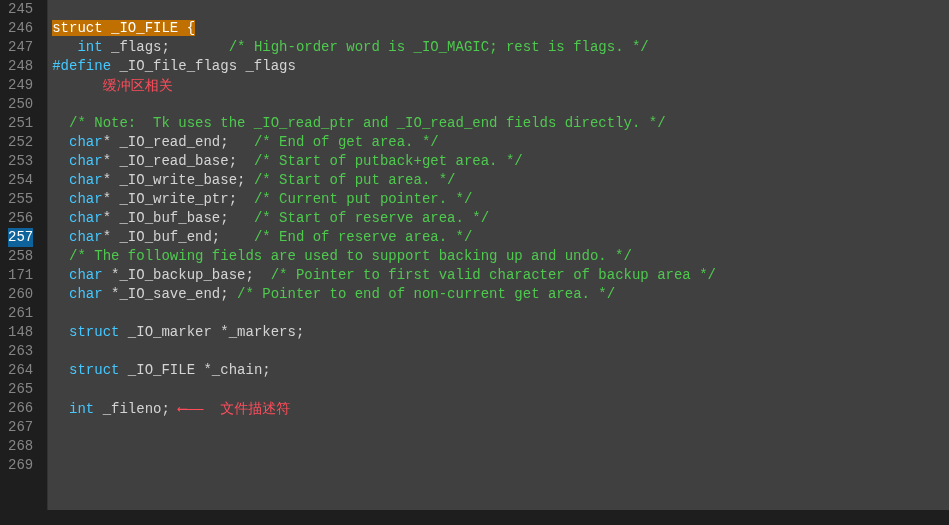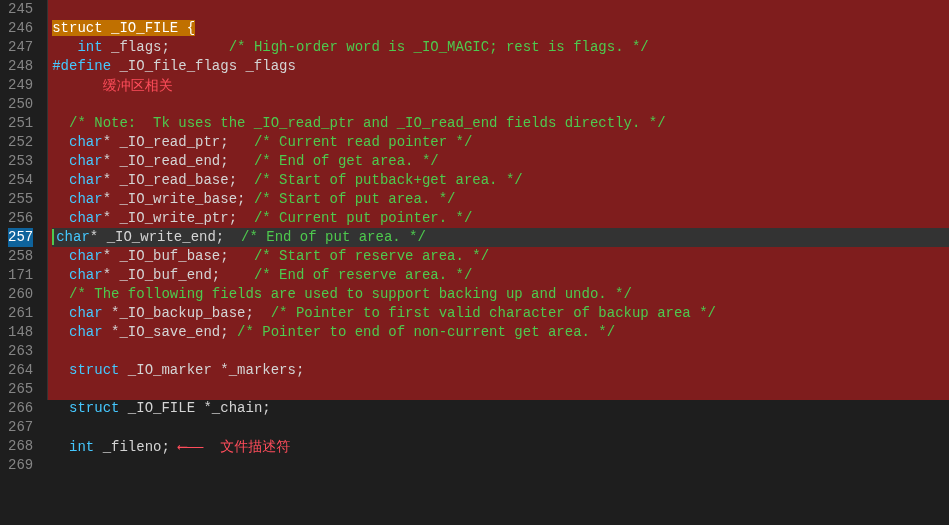--- a/index.html
+++ b/index.html
@@ -1,16 +1,16 @@
 <!DOCTYPE html>
 <html><head>
 <meta charset="utf-8">
 <style>
 html,body{margin:0;padding:0;background:#1e1e1e;font-family:Consolas,'Courier New',monospace;font-size:14px;line-height:19px;overflow:hidden;width:949px;height:525px}
-.editor{display:flex;background:#7f1d1d;height:400px}
+.editor{display:flex;background:#404040;height:510px}
 .gutter{background:#1e1e1e;color:#858585;text-align:right;padding:0 14px 0 8px;user-select:none;flex-shrink:0;border-right:1px solid #333}
 .gutter div{height:19px}
 .code{flex:1;position:relative;padding-left:4px}
 .line{height:19px;white-space:pre;position:relative}
 .line.current{background:#333333}
 .gutter .current{background:#0e639c;color:#fff}
 .kw{color:#45c8ff}
 .type{color:#45c8ff}
 .cmt{color:#4ec94e}
 .pp{color:#45c8ff}
@@ -52,26 +52,24 @@
     <div>269</div>
   </div>
   <div class="code">
     <div class="line"><span class="plain"></span></div>
     <div class="line"><span class="hl"><span>struct</span><span> _IO_FILE {</span></span></div>
     <div class="line"><span class="plain">   </span><span class="type">int</span><span class="plain"> _flags;</span><span class="plain">       </span><span class="cmt">/* High-order word is _IO_MAGIC; rest is flags. */</span></div>
     <div class="line"><span class="pp">#define</span><span class="plain"> _IO_file_flags _flags</span></div>
     <div class="line"><span class="plain">      </span><span class="redann">缓冲区相关</span></div>
     <div class="line"><span class="plain">  </span></div>
     <div class="line"><span class="plain">  </span><span class="cmt">/* Note:  Tk uses the _IO_read_ptr and _IO_read_end fields directly. */</span></div>
-    <div class="line"><span class="plain">  </span><span class="type">char</span><span class="plain">* _IO_read_ptr;</span><span class="plain">   </span><span class="cmt">/* Current read pointer */</span></div>
     <div class="line"><span class="plain">  </span><span class="type">char</span><span class="plain">* _IO_read_end;</span><span class="plain">   </span><span class="cmt">/* End of get area. */</span></div>
     <div class="line"><span class="plain">  </span><span class="type">char</span><span class="plain">* _IO_read_base;</span><span class="plain">  </span><span class="cmt">/* Start of putback+get area. */</span></div>
     <div class="line"><span class="plain">  </span><span class="type">char</span><span class="plain">* _IO_write_base;</span><span class="plain"> </span><span class="cmt">/* Start of put area. */</span></div>
     <div class="line"><span class="plain">  </span><span class="type">char</span><span class="plain">* _IO_write_ptr;</span><span class="plain">  </span><span class="cmt">/* Current put pointer. */</span></div>
-    <div class="line current"><span class="caret"></span><span class="type">char</span><span class="plain">* _IO_write_end;</span><span class="plain">  </span><span class="cmt">/* End of put area. */</span></div>
     <div class="line"><span class="plain">  </span><span class="type">char</span><span class="plain">* _IO_buf_base;</span><span class="plain">   </span><span class="cmt">/* Start of reserve area. */</span></div>
     <div class="line"><span class="plain">  </span><span class="type">char</span><span class="plain">* _IO_buf_end;</span><span class="plain">    </span><span class="cmt">/* End of reserve area. */</span></div>
     <div class="line"><span class="plain">  </span><span class="cmt">/* The following fields are used to support backing up and undo. */</span></div>
     <div class="line"><span class="plain">  </span><span class="type">char</span><span class="plain"> *_IO_backup_base;</span><span class="plain">  </span><span class="cmt">/* Pointer to first valid character of backup area */</span></div>
     <div class="line"><span class="plain">  </span><span class="type">char</span><span class="plain"> *_IO_save_end;</span><span class="plain"> </span><span class="cmt">/* Pointer to end of non-current get area. */</span></div>
     <div class="line"><span class="plain"></span></div>
     <div class="line"><span class="plain">  </span><span class="kw">struct</span><span class="plain"> _IO_marker *_markers;</span></div>
     <div class="line"><span class="plain"></span></div>
     <div class="line"><span class="plain">  </span><span class="kw">struct</span><span class="plain"> _IO_FILE *_chain;</span></div>
     <div class="line"><span class="plain"></span></div>

